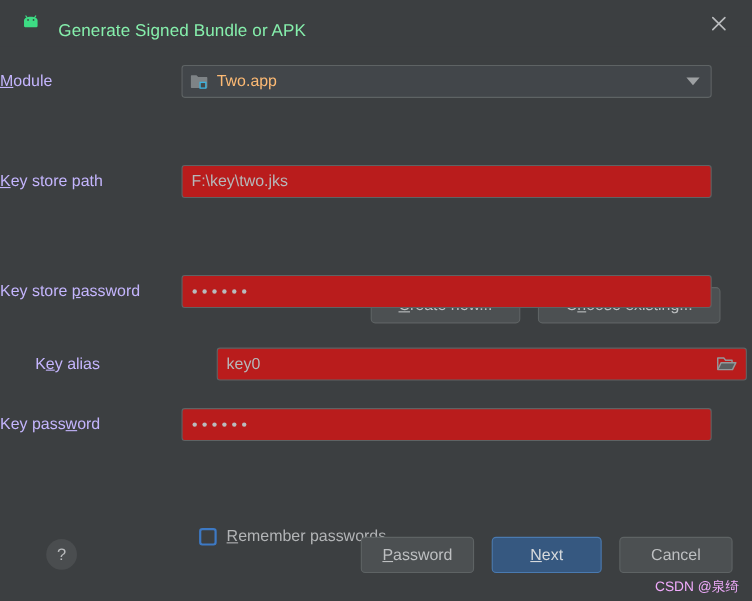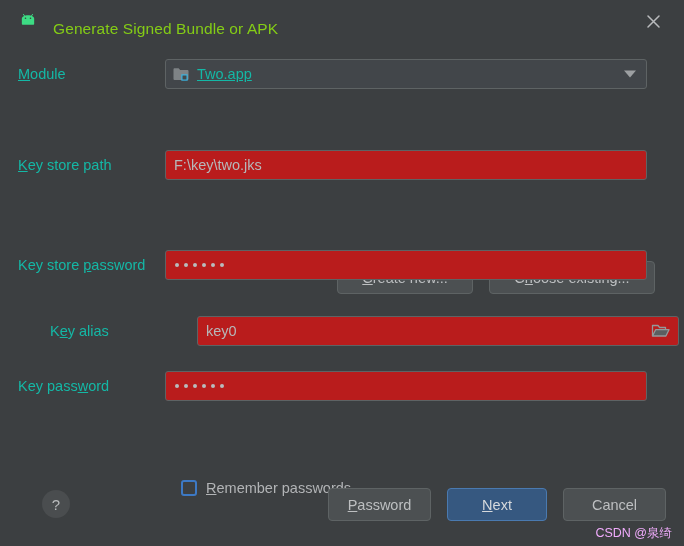--- a/index.html
+++ b/index.html
@@ -35,21 +35,21 @@
   }
   #titlebar .app-icon {
     width: 20px;
     height: 20px;
     flex: 0 0 20px;
     display: block;
     margin-right: 15px;
   }
   #titlebar .title-text {
     font-size: 15.5px;
-    color: #84cc16;
+    color: #86efac;
     letter-spacing: 0.1px;
     white-space: nowrap;
     margin-top: 16px;
   }
   #close-btn {
     position: absolute;
     right: 16px;
     top: 50%;
     transform: translateY(-50%);
     width: 30px;
@@ -70,24 +70,23 @@
   .row {
     position: absolute;
     left: 0;
     right: 0;
     display: flex;
     align-items: center;
   }
   .lbl {
     width: 165px;
     flex: 0 0 165px;
-    padding-left: 18px;
     box-sizing: border-box;
     font-size: 14.5px;
-    color: #14b8a6;
+    color: #c4b5fd;
     white-space: nowrap;
   }
   .lbl u {
     text-decoration: underline;
     text-underline-offset: 1px;
   }
 
   
   .field {
     position: relative;
@@ -104,21 +103,21 @@
     width: 482px;
   }
   .field.combo {
     background: #42464a;
     padding-left: 7px;
   }
   .field .val {
     white-space: nowrap;
     overflow: hidden;
   }
-  .field.combo .val { color: #14b8a6; text-decoration: underline; }
+  .field.combo .val { color: #fdba74; }
 
   .module-icon {
     width: 17px;
     height: 15px;
     flex: 0 0 17px;
     margin-right: 7px;
     display: block;
   }
   .combo-arrow {
     position: absolute;

